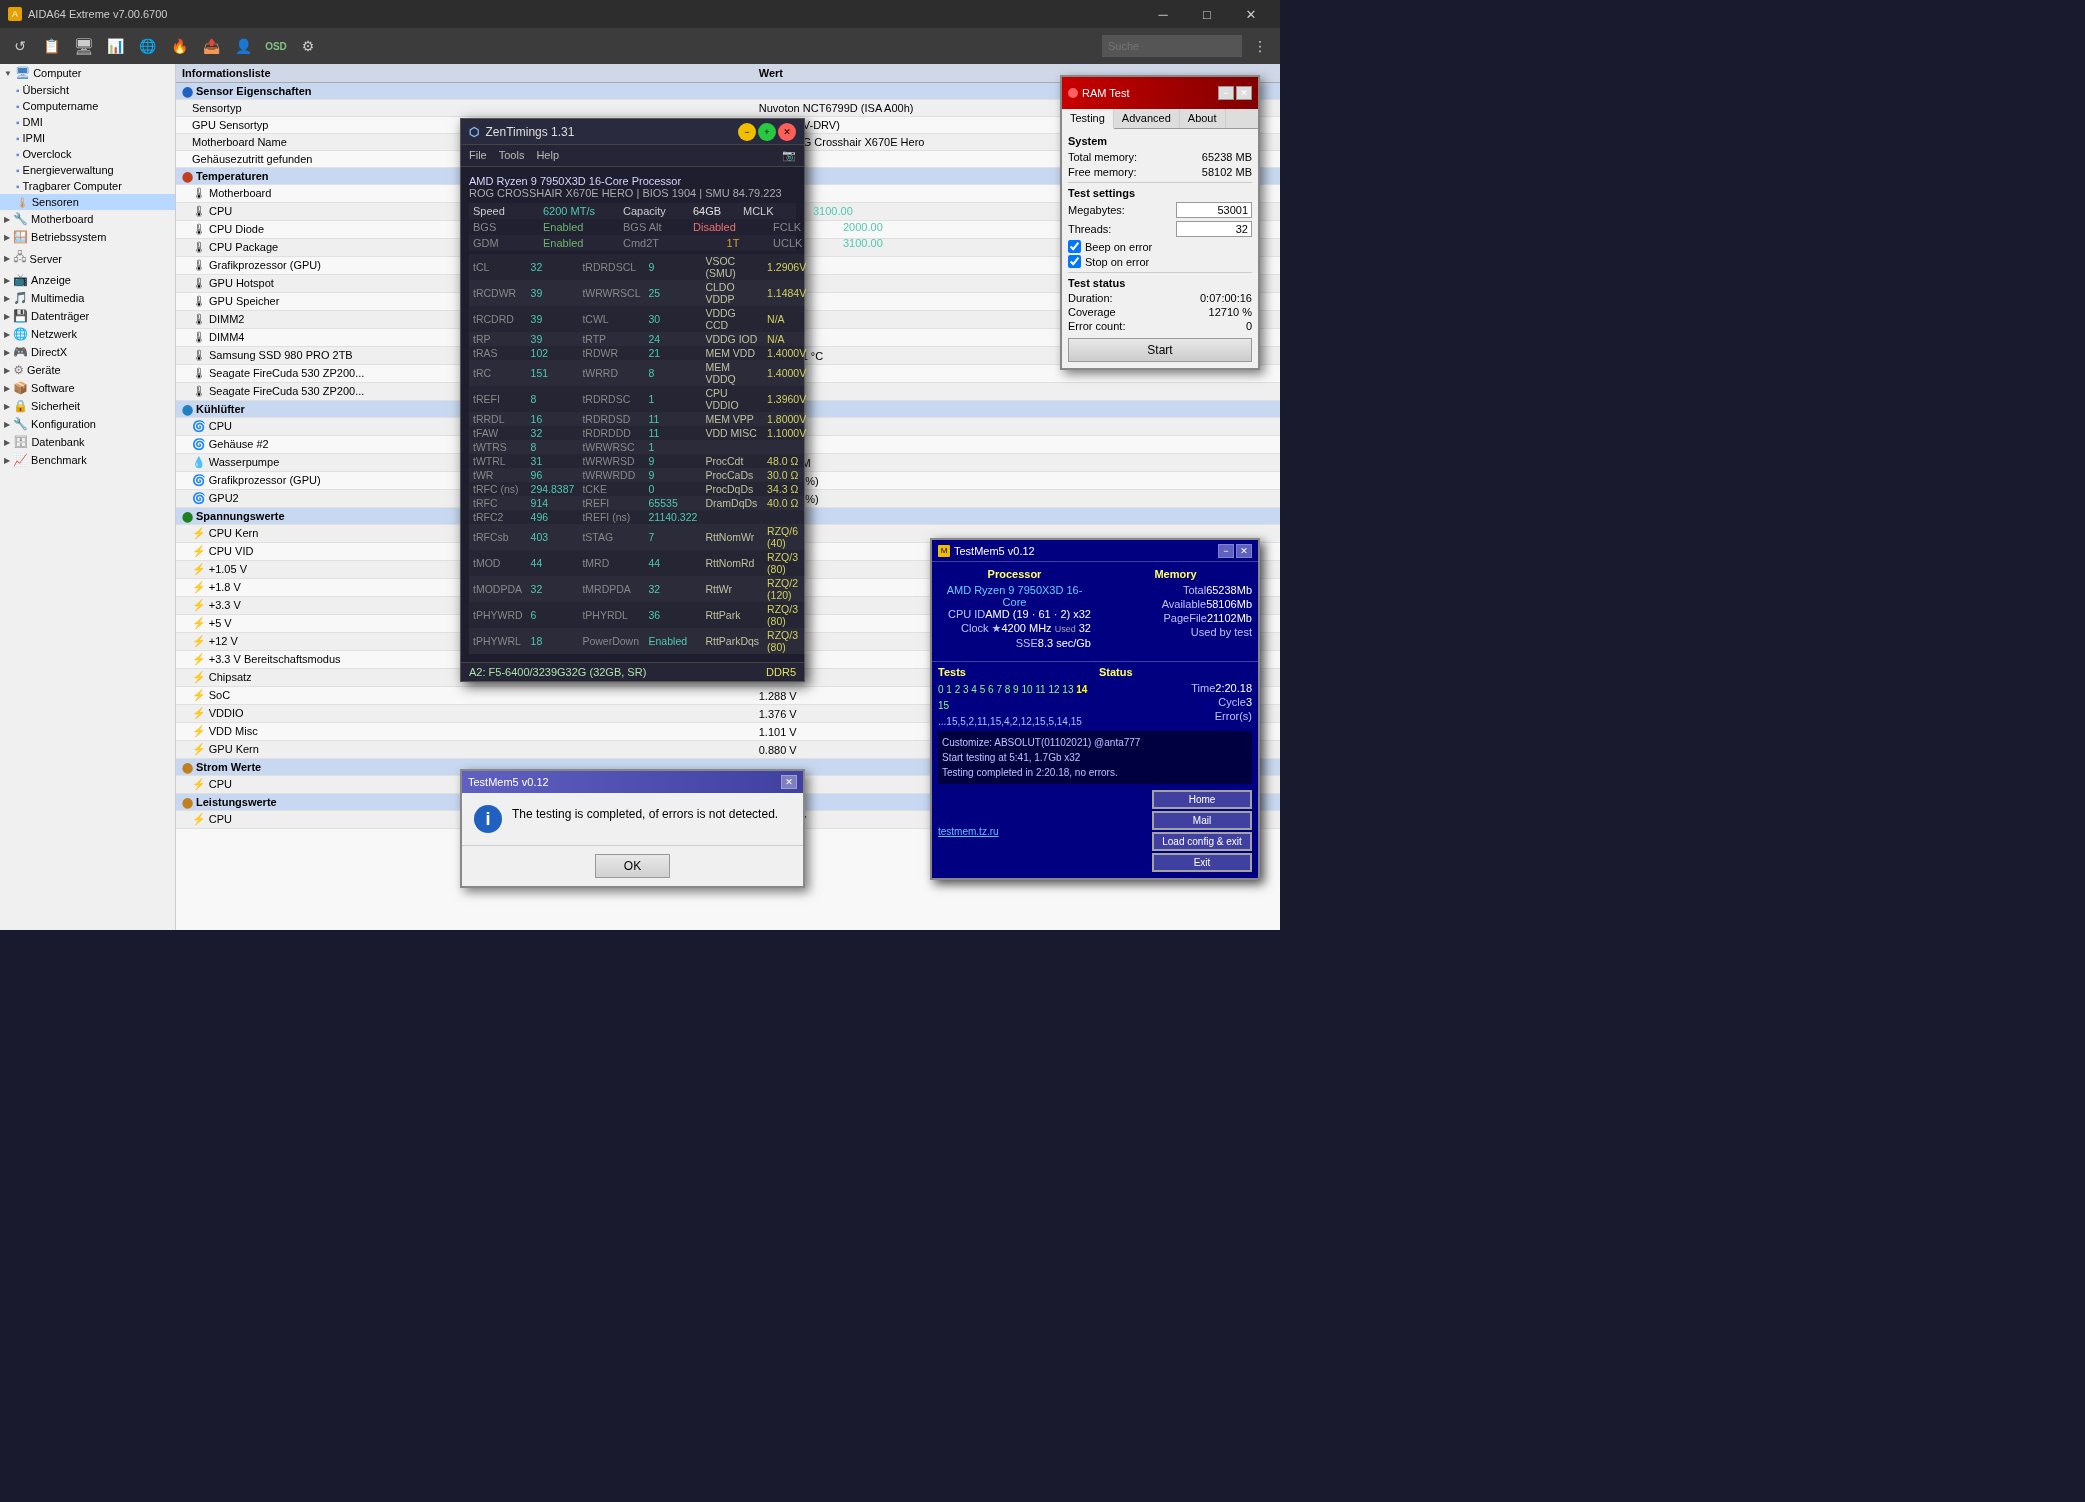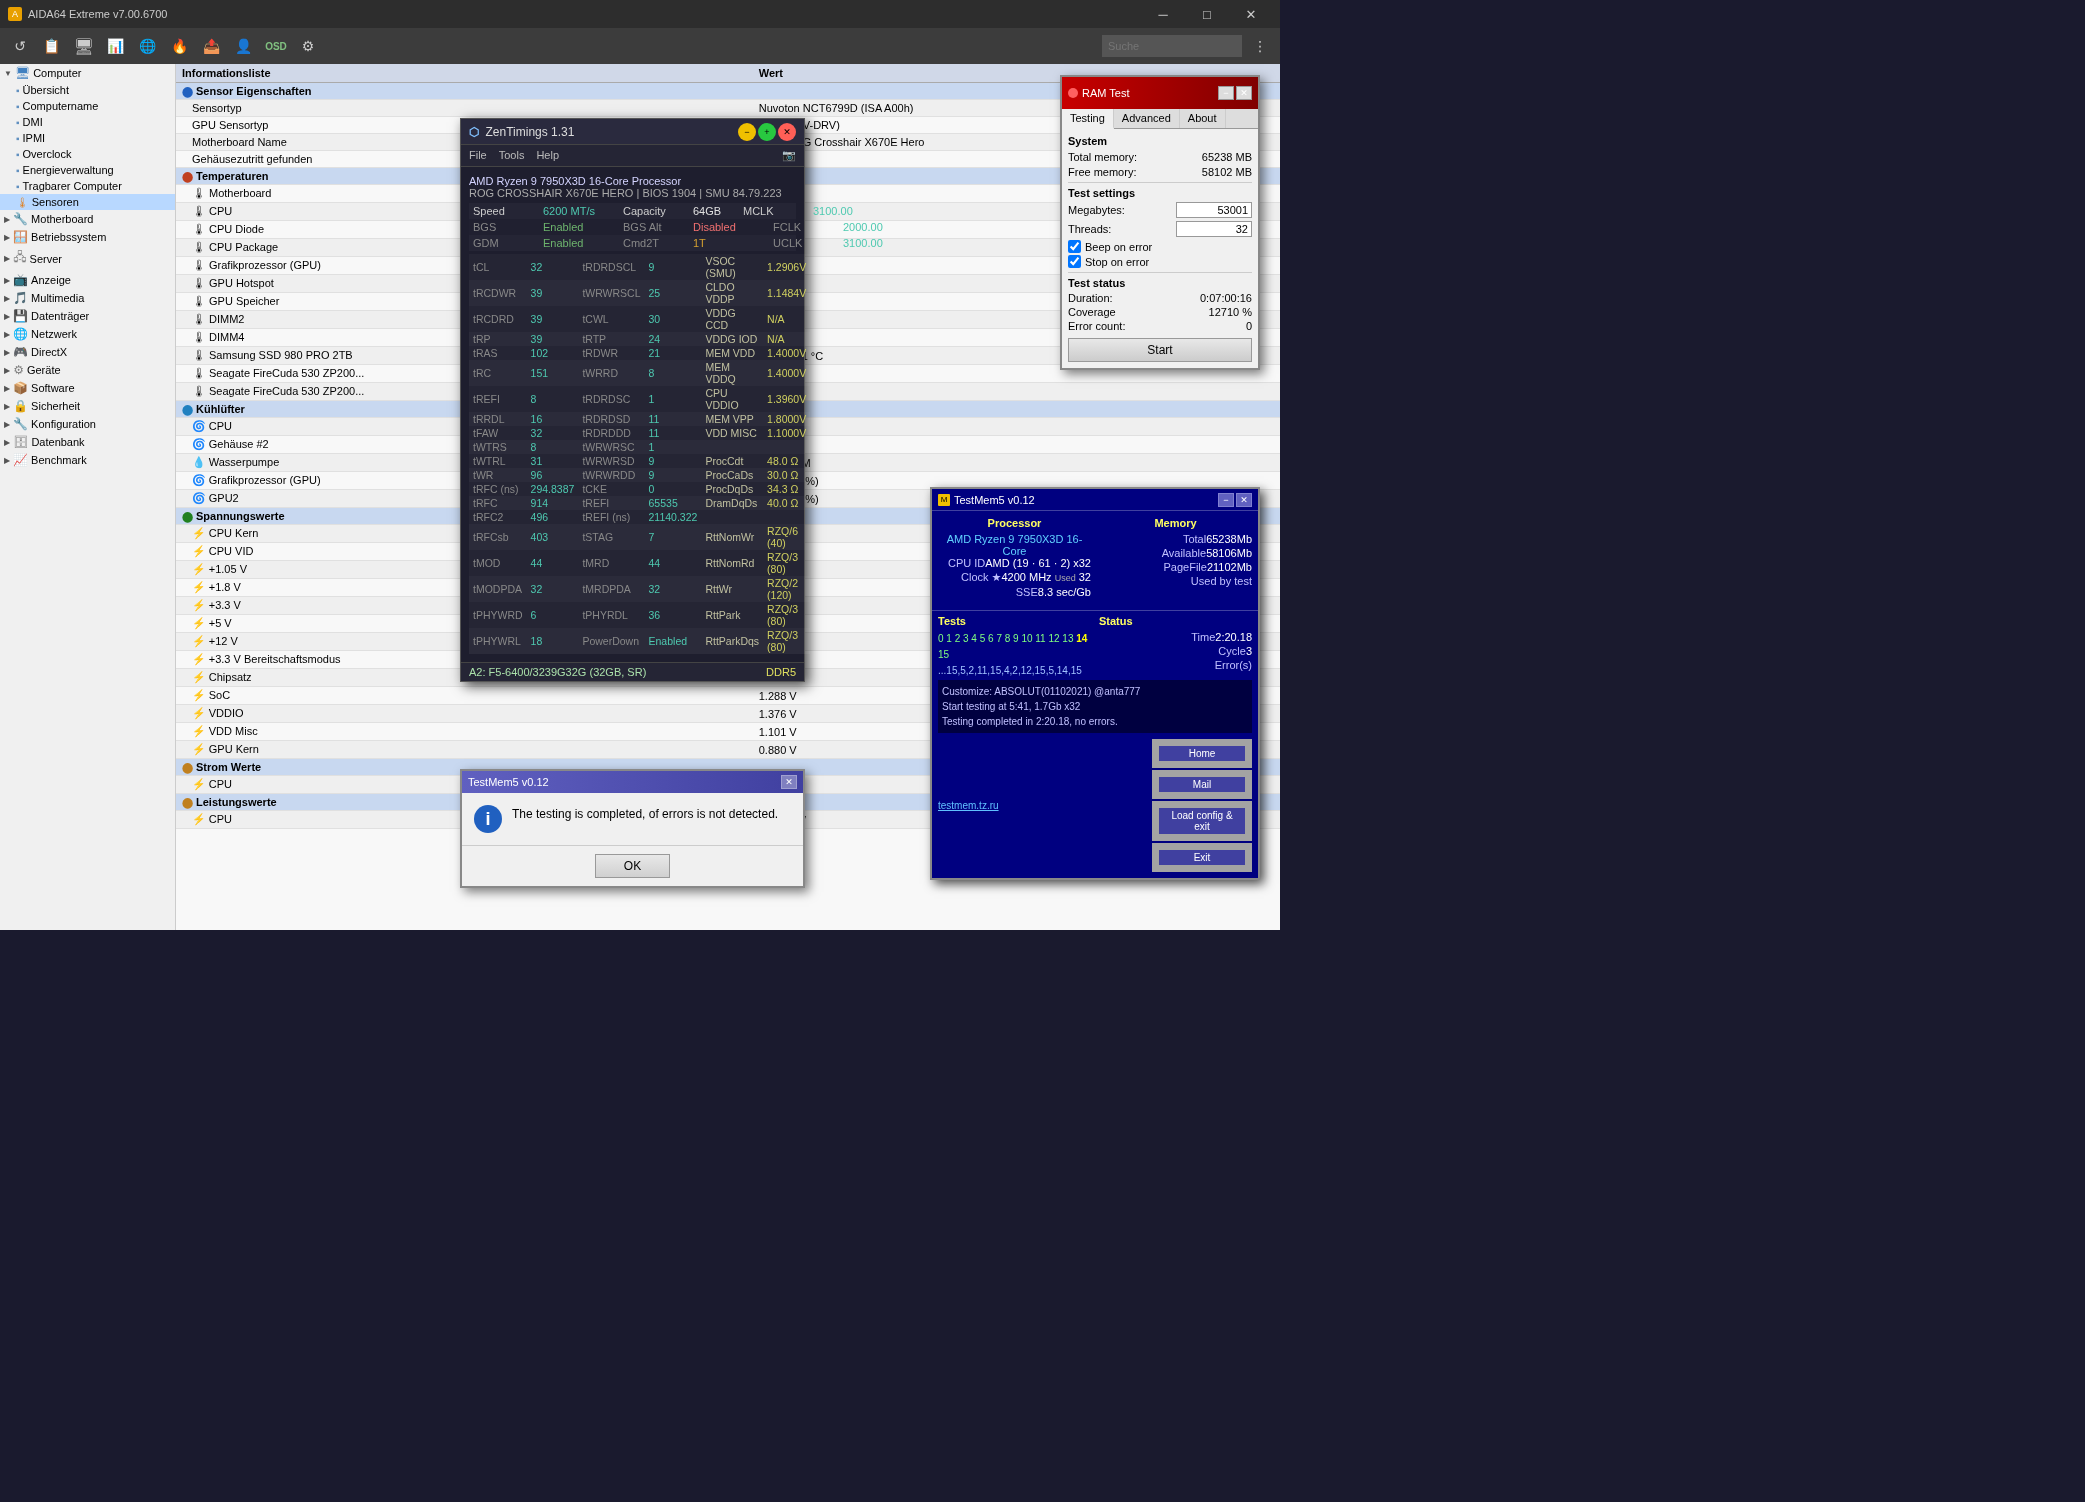--- a/index.html
+++ b/index.html
@@ -133,21 +133,21 @@
     .zen-btn.min { background: #f0c000; color: #000; }
     .zen-btn.max { background: #28c840; color: #000; }
     .zen-btn.cls { background: #ff5f57; color: #000; }
     .zen-menubar { background: #252535; padding: 2px 8px; display: flex; gap: 12px; border-bottom: 1px solid #444; }
     .zen-menubar span { cursor: pointer; color: #bbb; font-size: 11px; padding: 2px 0; }
     .zen-content { padding: 8px; }
     .zen-proc { font-size: 11px; color: #aaa; margin-bottom: 4px; }
     .zen-proc .proc-name { color: #d4d4ff; }
     .cyan { color: #4ec9b0; }
     .green-z { color: #6db36d; }
-    .yellow-z { color: #d4a030; }
+    .yellow-z { color: #d4a030; text-align: center; }
     .red-z { color: #f07070; }
     .white-z { color: #e0e0e0; }
     .gray-z { color: #888; }
     .zen-footer {
       background: #252535;
       padding: 3px 8px;
       display: flex;
       justify-content: space-between;
       align-items: center;
       border-top: 1px solid #444;
@@ -240,21 +240,21 @@
     .tm5-lbl { color: #c0c0ff; }
     .tm5-val { color: #fff; }
     .tm5-proc-name { color: #60d0ff; font-size: 11px; text-align: center; }
     .tm5-divider { border-top: 1px solid #4040a0; margin: 4px 0; }
     .tm5-tests-title { color: #ffff60; font-size: 11px; font-weight: bold; margin-bottom: 4px; }
     .tm5-log { padding: 0 6px 4px 6px; }
     .tm5-log-text { background: #000040; padding: 4px; font-size: 10px; color: #c0c0ff; line-height: 1.5; }
     .tm5-footer { padding: 2px 6px 6px 6px; display: flex; justify-content: space-between; align-items: center; }
     .tm5-link { color: #60c0ff; font-size: 10px; text-decoration: underline; cursor: pointer; }
     .tm5-footer-btns { display: flex; flex-direction: column; gap: 2px; }
-    .tm5-footer-btn { background: #4040a0; border: 7px solid #a3a3a3; color: #fff; padding: 2px 8px; font-size: 10px; cursor: pointer; text-align: center; width: 100px; }
+    .tm5-footer-btn { background: #4040a0; border: 2px solid #a3a3a3; color: #fff; padding: 2px 8px; font-size: 10px; cursor: pointer; text-align: center; width: 100px; }
 
     
     .info-dialog {
       position: absolute;
       bottom: 42px;
       left: 460px;
       width: 345px;
       background: #f0f0f0;
       border: 2px solid #888;
       box-shadow: 4px 4px 10px rgba(0,0,0,0.5);

